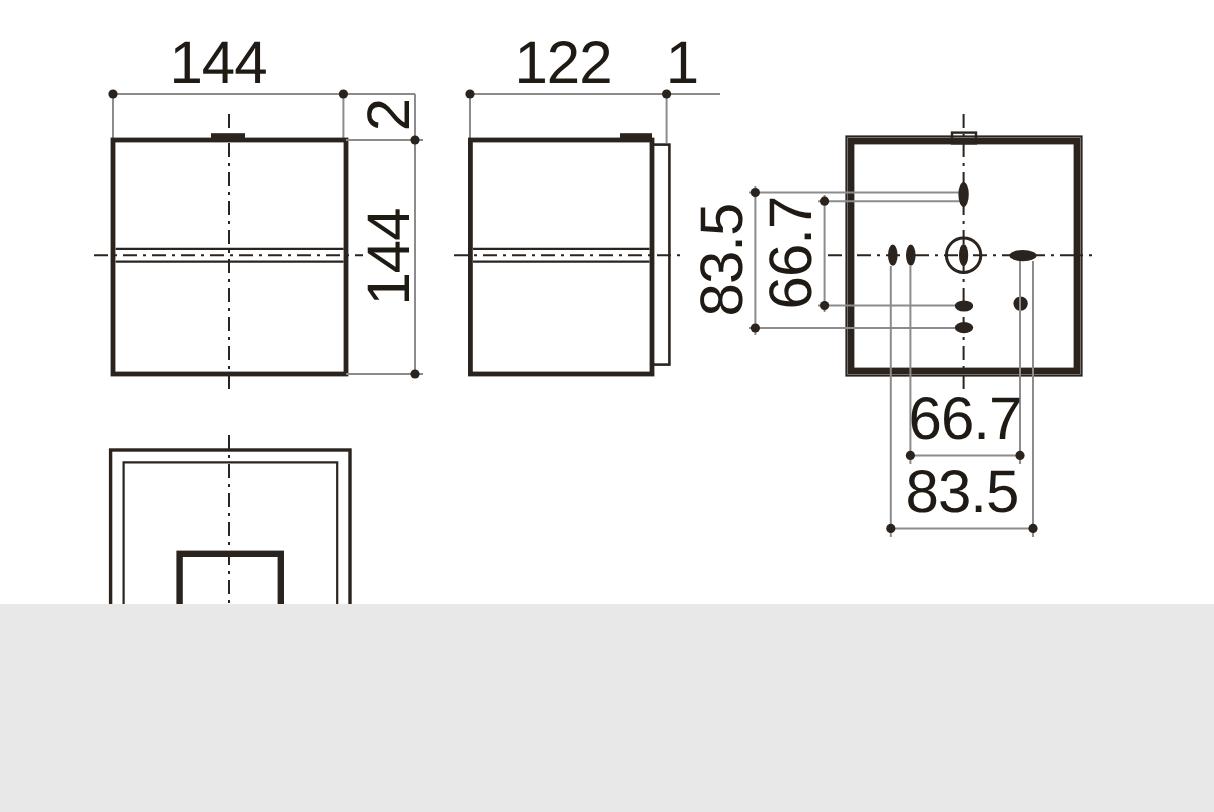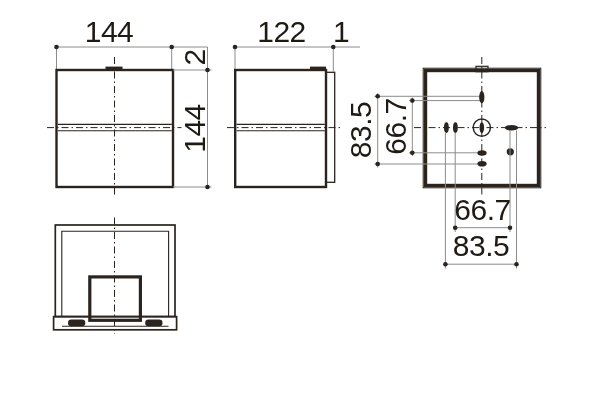--- a/index.html
+++ b/index.html
@@ -4,21 +4,21 @@
 <style>
   :root{
     --background:#ffffff;
     --outline:#2b241e;
     --dimension-line:#8c8c8c;
     --text:#201a15;
   }
   html,body{margin:0;padding:0;background:#e8e8e8;}
   .canvas{
     position:relative;
-    width:607px;height:406px;
+    width:607px;height:302px;
     background:var(--background);
     overflow:hidden;
   }
   svg{display:block;}
   .thick{stroke:var(--outline);fill:#ffffff;}
   .thin-black{stroke:var(--outline);fill:none;}
   .dimline{stroke:var(--dimension-line);stroke-width:1;fill:none;}
   .centerline{
     stroke:var(--outline);stroke-width:1;fill:none;
     stroke-dasharray:7 3 1.5 3;

